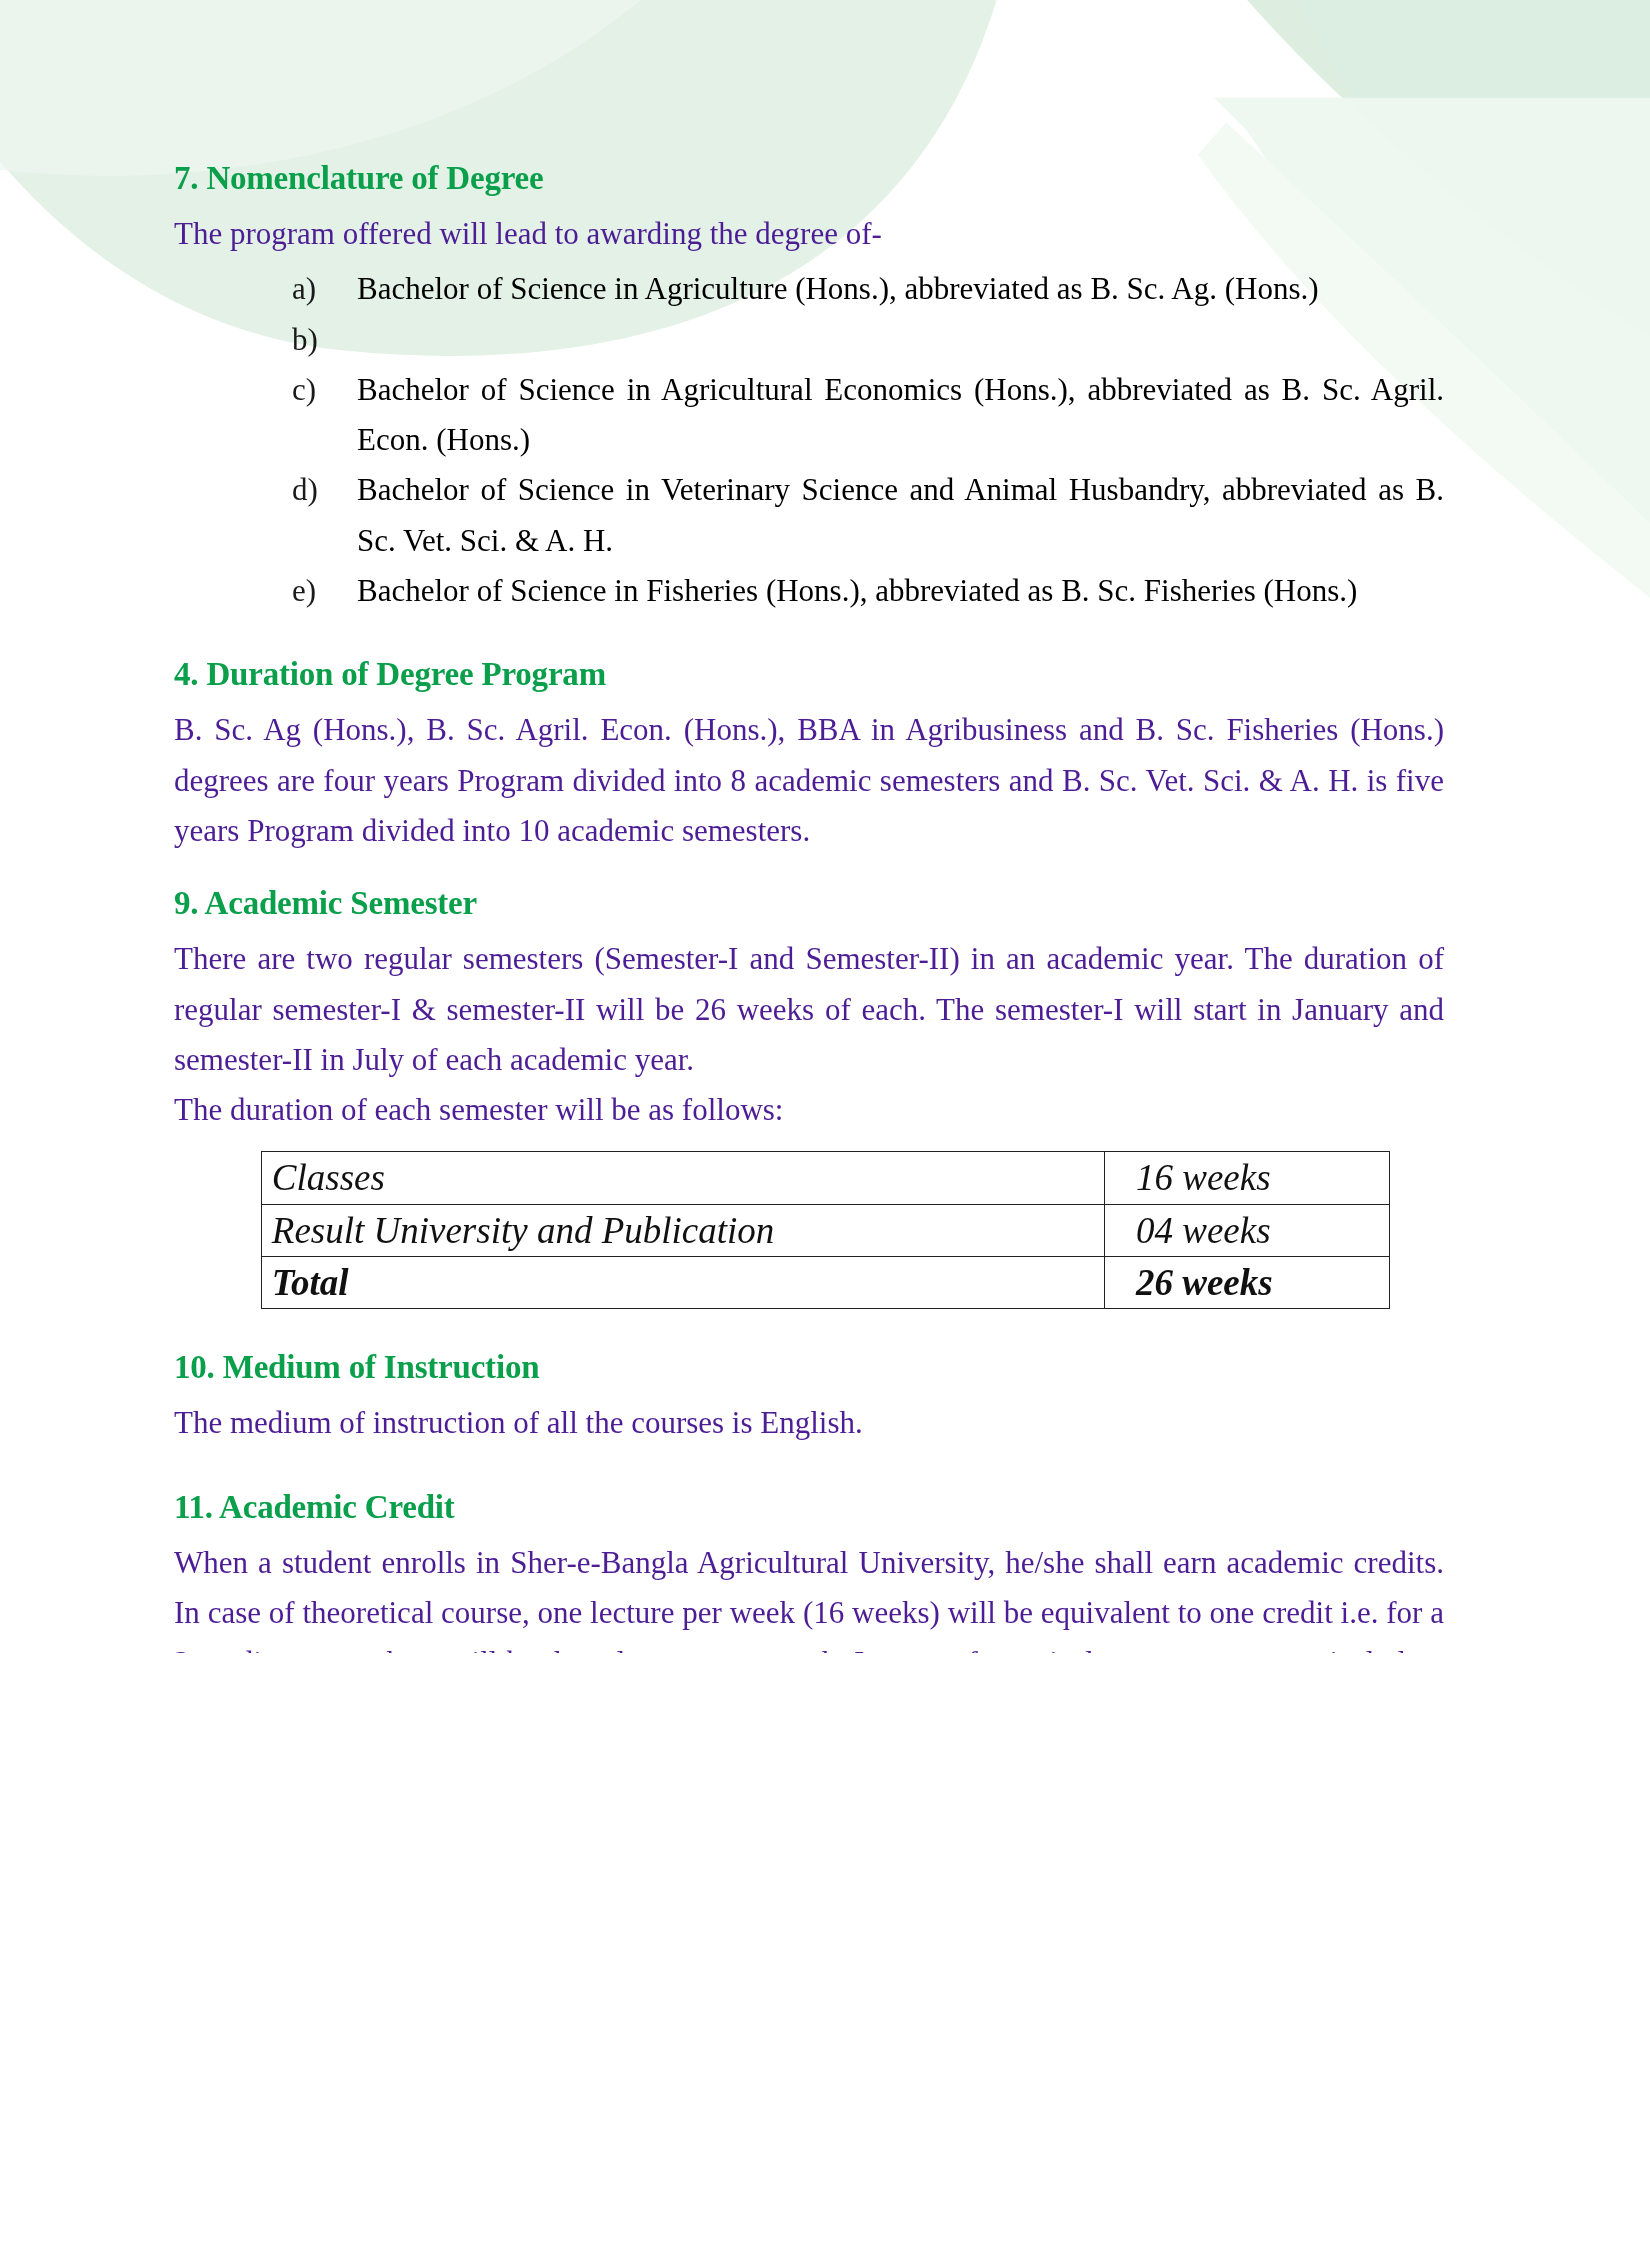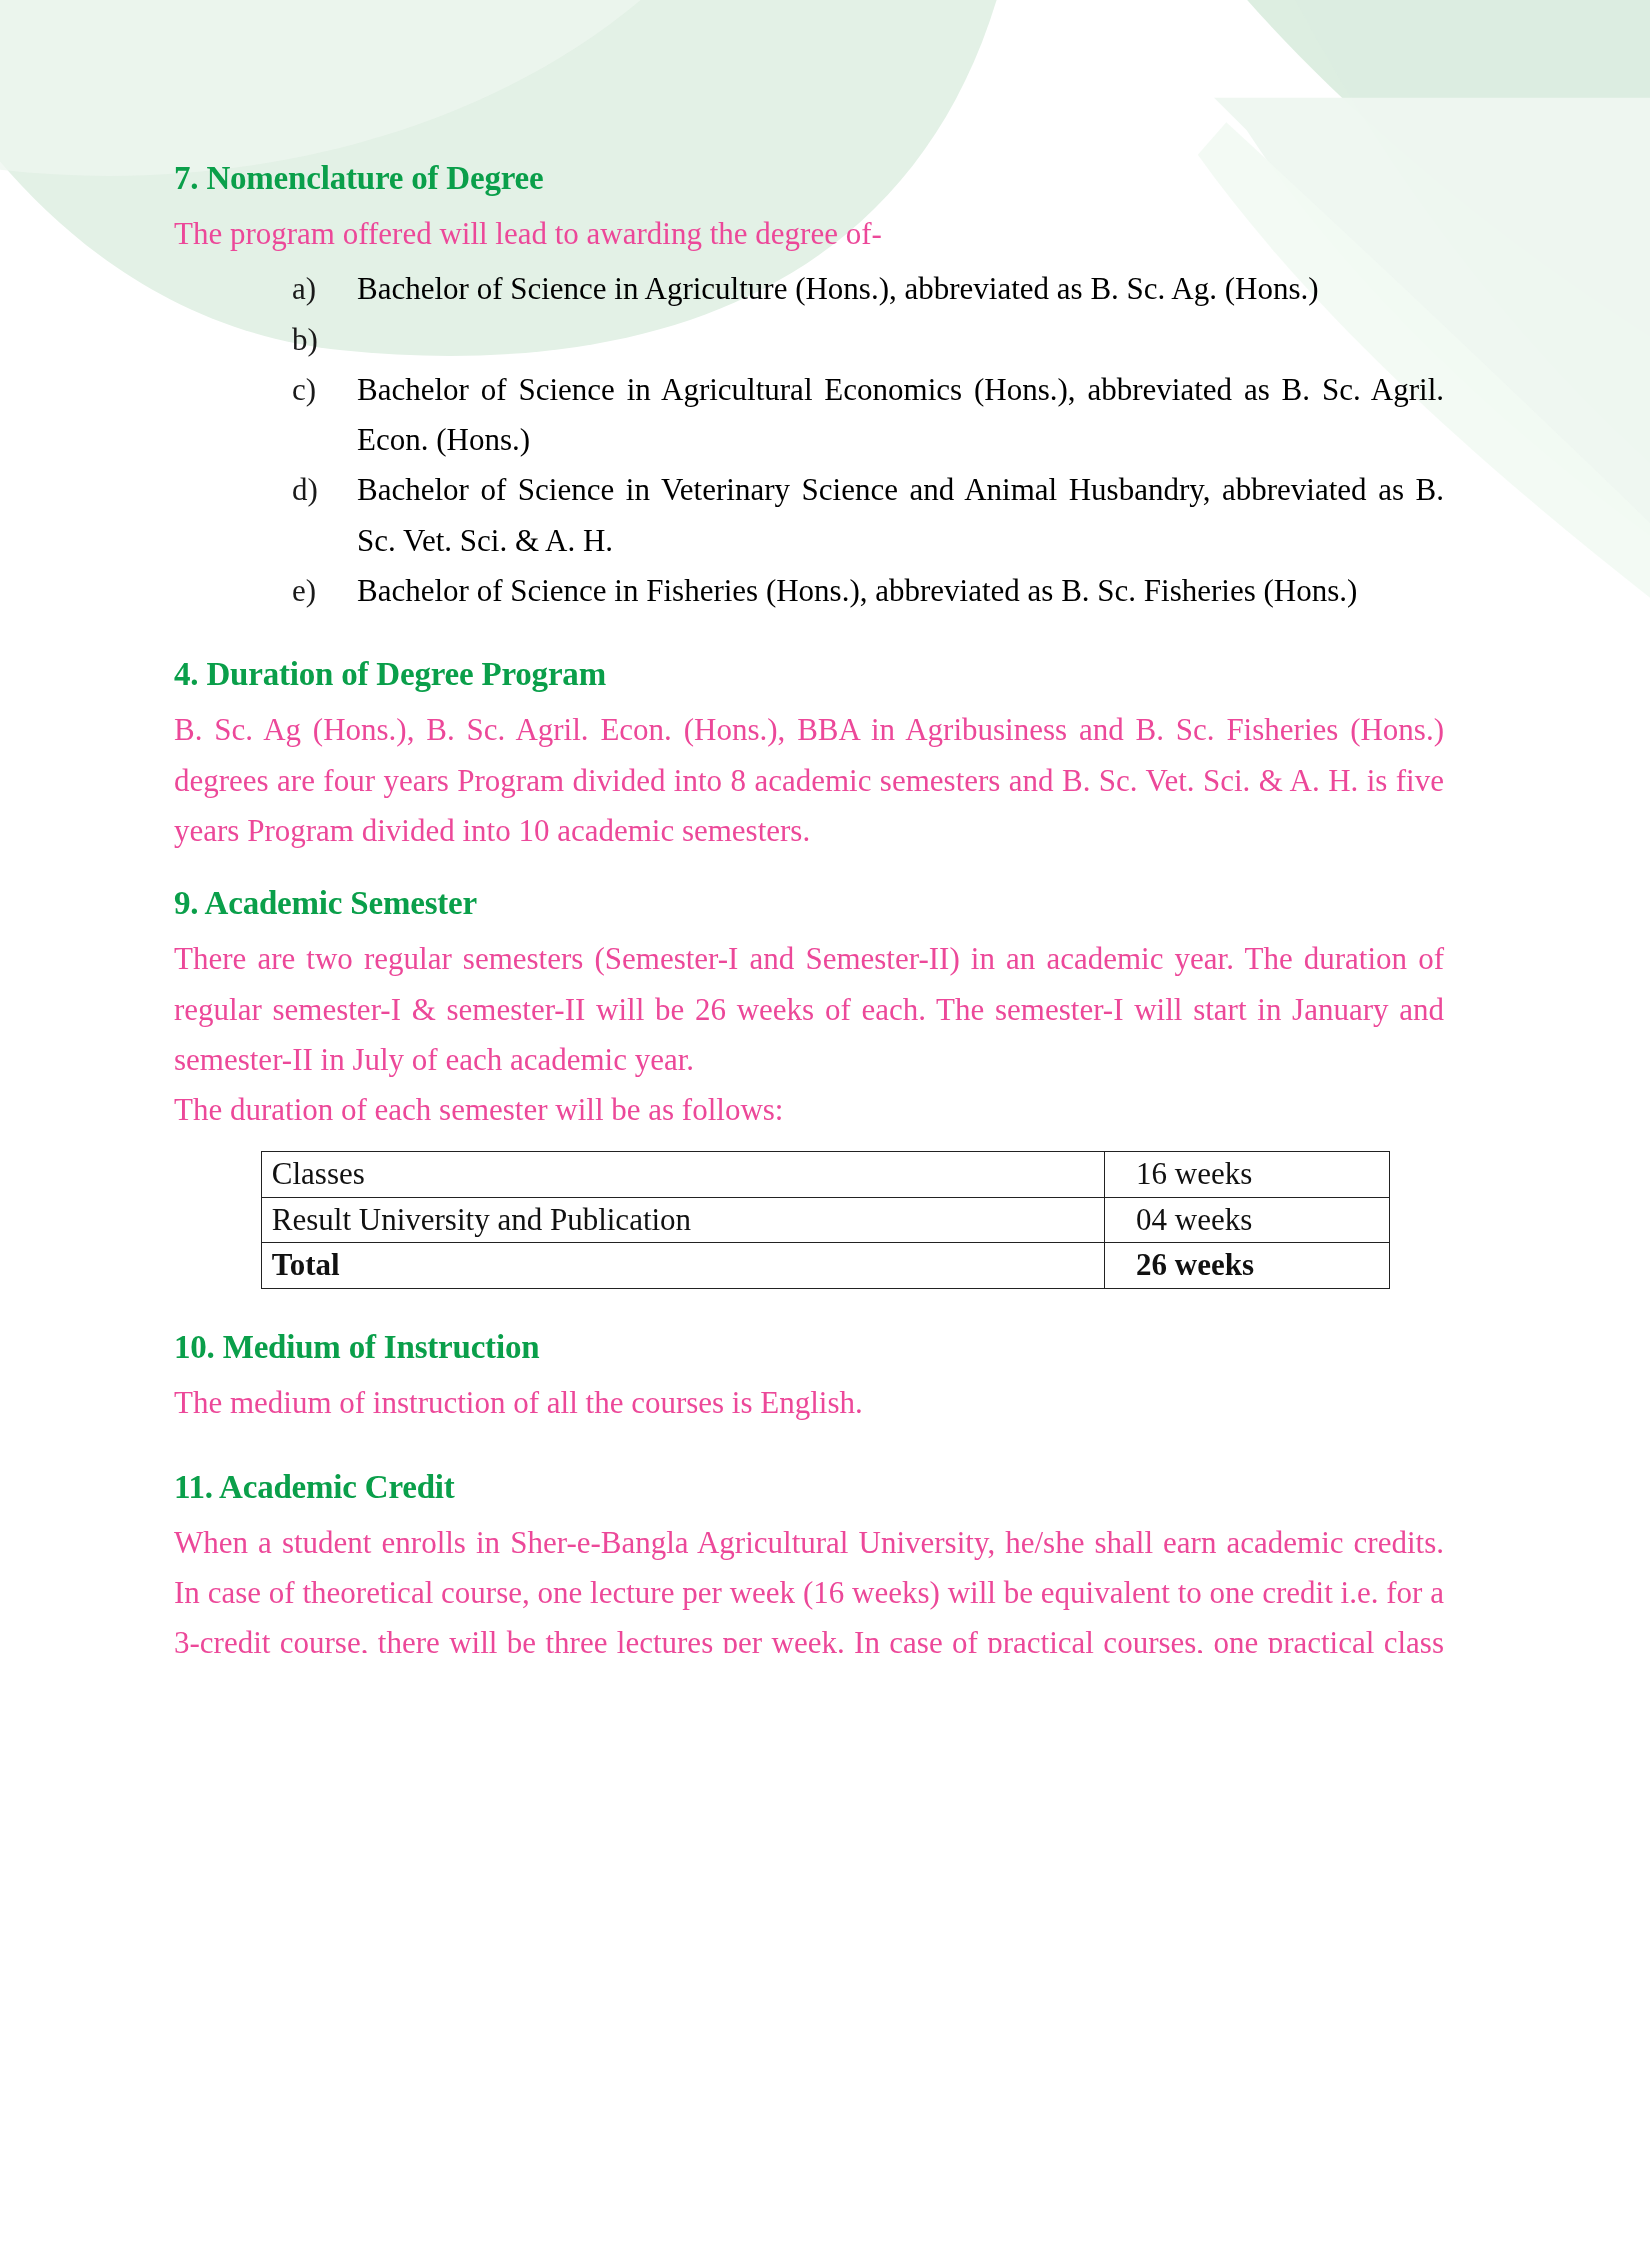--- a/index.html
+++ b/index.html
@@ -40,21 +40,21 @@
     color: #0a9f4a;
     font-weight: bold;
     font-size: 33px;
     line-height: 1.18;
     margin: 0;
     letter-spacing: -0.2px;
     font-family: "Liberation Serif", "DejaVu Serif", serif;
   }
 
   .body-text {
-    color: #ec4899;
+    color: #4c1d95;
     font-size: 31px;
     line-height: 1.62;
     margin: 0;
     text-align: justify;
     text-justify: inter-word;
   }
   .body-text.no-justify { text-align: left; }
 
   .spacer-sm { height: 11.4px; }
   .spacer-md { height: 28px; }
@@ -94,25 +94,26 @@
     margin-left: 87px;   
     width: 1129px;        
   }
   table.duration-table {
     border-collapse: collapse;
     width: 100%;
     table-layout: fixed;
   }
   table.duration-table td {
     border: 1.6px solid #222222;
-    font-size: 31px;
+    font-size: 37px;
     line-height: 1.12;
     padding: 4.9px 0 4.9px 9.8px;
     color: #111111;
     vertical-align: middle;
+    font-style: italic;
   }
   table.duration-table td.value-cell {
     padding-left: 31px;
   }
   table.duration-table col.label-col { width: 843px; }
   table.duration-table col.value-col { width: 285px; }
   table.duration-table tr.total-row td { font-weight: bold; }
 
   
   .page-number {

